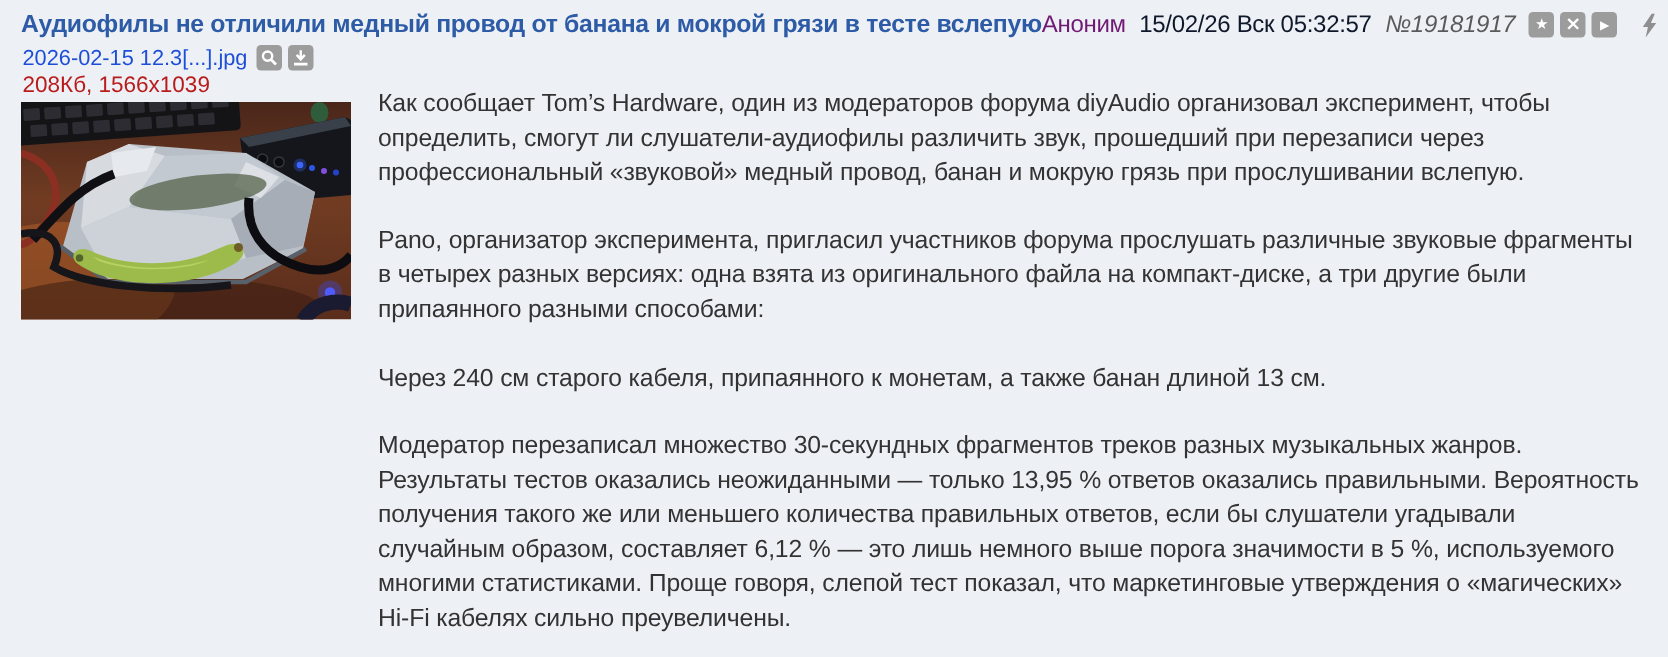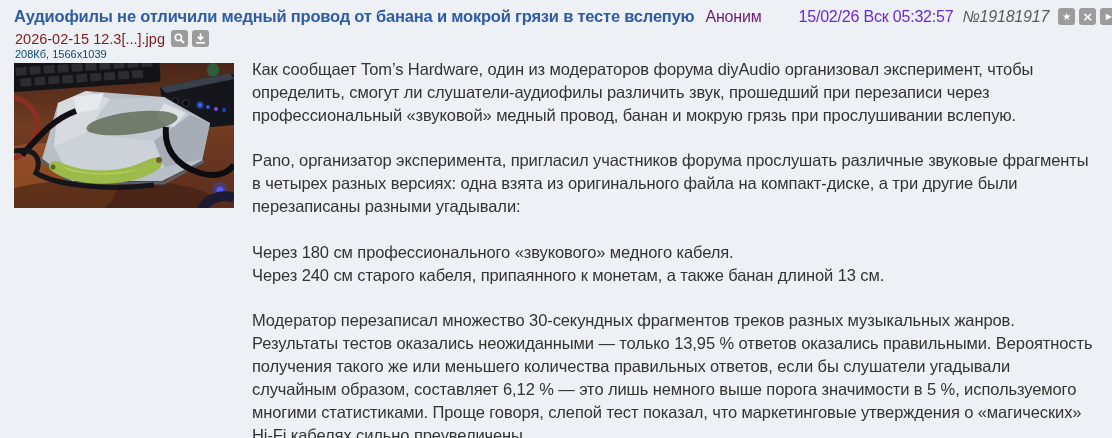--- a/index.html
+++ b/index.html
@@ -9,40 +9,40 @@
     font-family:"Liberation Sans", sans-serif;
     color:#333;
   }
   .post { padding:7px 14px 0 14px; }
 
   
   .post-header {
     display:flex; align-items:center; white-space:nowrap;
     font-size:16px; letter-spacing:-0.2px;
   }
-  .post-title { font-weight:bold; color:#2d5ba6; font-size:16.5px; margin-right:11px; }
+  .post-title { font-weight:bold; color:#2d5ba6; font-size:16.5px; }
   .post-author { color:#701a75; margin-right:9px; }
-  .post-date { color:#6d28d9; margin-right:9px;margin-left:28px; }
+  .post-date { color:#0f172a; margin-right:9px; }
   .post-number { color:#5a5a5a; text-decoration:none; margin-right:9px;font-style:italic; }
   .sq-btn {
     display:inline-flex; align-items:center; justify-content:center;
     width:17px; height:17px; border-radius:3px; background:#9c9c9c;
     color:#fff; margin-right:4px; cursor:pointer; flex:none;
     font-family:"DejaVu Sans", sans-serif; font-size:10px; line-height:1;
   }
   .sq-btn svg { display:block; }
   .votes { display:flex; align-items:center; margin-left:12px; }
   .vote-icon { display:inline-flex; margin:0 3px 0 0; }
 
   
   .post-content { display:flex; align-items:flex-start; margin-top:3px; }
   .figure-col { width:222px; flex:none; margin-right:16px; }
   .filename-row { display:flex; align-items:center; margin:1px 0 1px 1px; }
-  .filename { color:#7f1d1d; font-size:14.5px; text-decoration:none; margin-right:6px; cursor:pointer; }
-  .file-meta { color:#0c4a6e; font-size:11px; margin:0 0 3px 1px; }
+  .filename { color:#1d4ed8; font-size:14.5px; text-decoration:none; margin-right:6px; cursor:pointer; }
+  .file-meta { color:#b91c1c; font-size:15px; margin:0 0 3px 1px; }
   .thumb { display:block; border:0; cursor:pointer; }
 
   .text-col { flex:1; padding-top:29px; font-size:16.5px; line-height:1.4; letter-spacing:-0.1px; }
   .text-col p { margin:0 0 22px 0; }
 </style>
 </head>
 <body>
 
 <div class="post">
 
@@ -167,23 +167,22 @@
         <path d="M0,88 C22,84 28,96 22,110 C42,122 92,128 140,122" stroke="#15151a" stroke-width="5" fill="none"></path>
 
         <circle cx="206" cy="127" r="8" fill="#3b4bf0" opacity="0.35"></circle>
         <circle cx="206" cy="127" r="3.5" fill="#4d5bff"></circle>
         <path d="M188,146 C195,134 210,131 220,135" stroke="#1a1a30" stroke-width="10" fill="none"></path>
       </svg>
     </div>
 
     <div class="text-col">
       <p>Как сообщает Tom’s Hardware, один из модераторов форума diyAudio организовал эксперимент, чтобы определить, смогут ли слушатели-аудиофилы различить звук, прошедший при перезаписи через профессиональный «звуковой» медный провод, банан и мокрую грязь при прослушивании вслепую.</p>
-      <p>Pano, организатор эксперимента, пригласил участников форума прослушать различные звуковые фрагменты в четырех разных версиях: одна взята из оригинального файла на компакт-диске, а три другие были перезаписаны разными угадывали:</p>
+      <p>Pano, организатор эксперимента, пригласил участников форума прослушать различные звуковые фрагменты в четырех разных версиях: одна взята из оригинального файла на компакт-диске, а три другие были припаянного разными способами:</p>
       <p class="plain-list">
         </p>
-        <div>Через 180 см профессионального «звукового» медного кабеля.</div>
         <div>Через 240 см старого кабеля, припаянного к монетам, а также банан длиной 13 см.</div>
       <p></p>
       <p>Модератор перезаписал множество 30-секундных фрагментов треков разных музыкальных жанров. Результаты тестов оказались неожиданными — только 13,95 % ответов оказались правильными. Вероятность получения такого же или меньшего количества правильных ответов, если бы слушатели угадывали случайным образом, составляет 6,12 % — это лишь немного выше порога значимости в 5 %, используемого многими статистиками. Проще говоря, слепой тест показал, что маркетинговые утверждения о «магических» Hi-Fi кабелях сильно преувеличены.</p>
 
     </div>
   </div>
 </div>
 
 </body></html>

